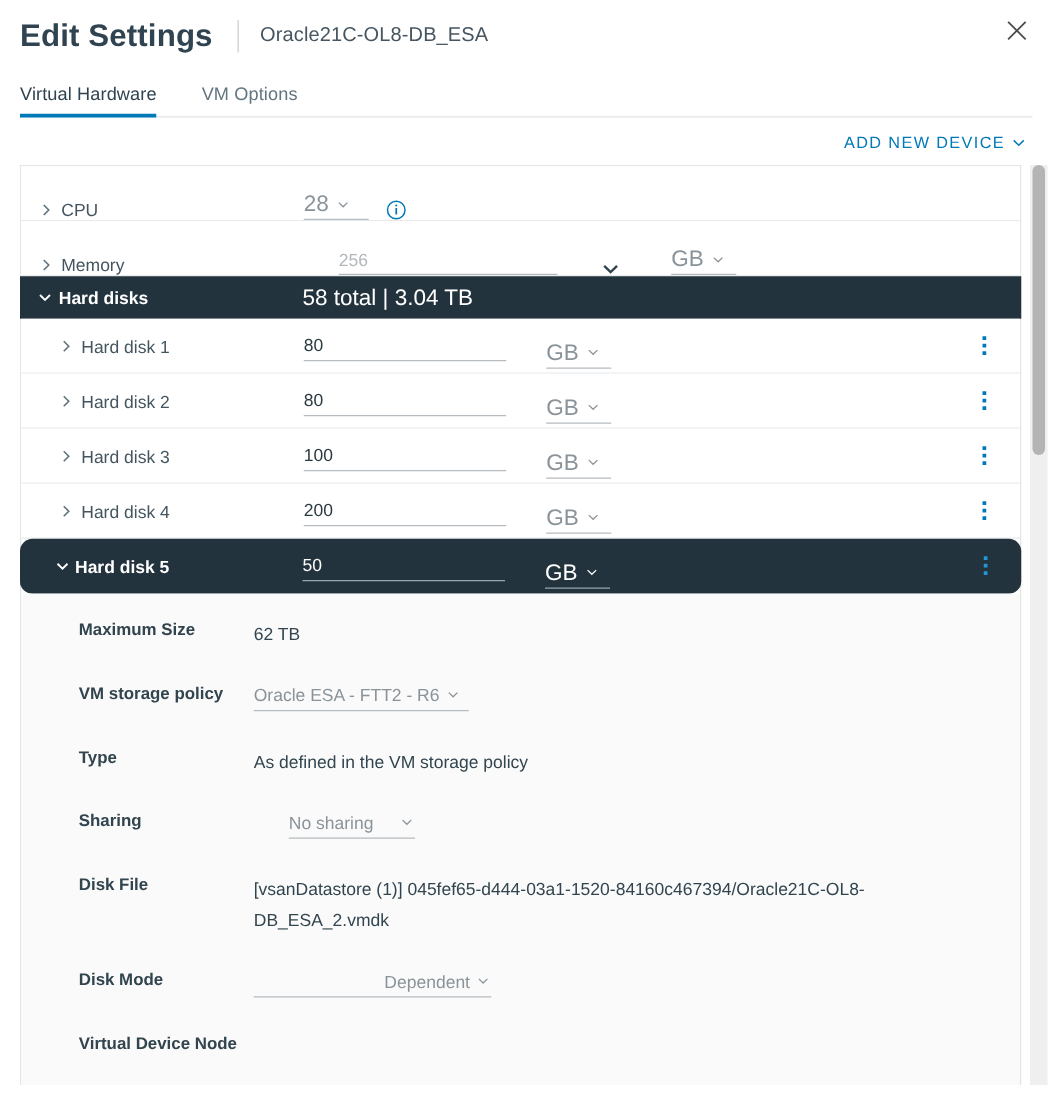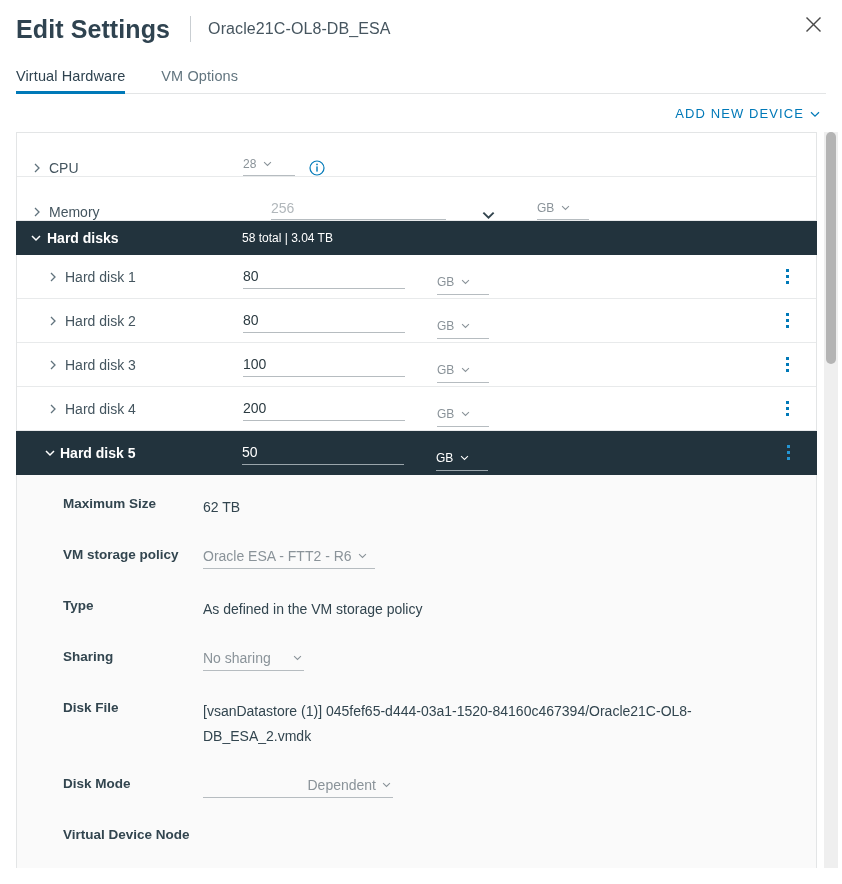--- a/index.html
+++ b/index.html
@@ -146,21 +146,21 @@
   
   .row.cpu { height: 44px; }
   .row.mem { height: 44px; gap: 28px; }
 
   .underlined {
     border-bottom: 1px solid #b6bcc0;
     display: inline-flex;
     align-items: center;
     height: 24px;
     color: #8a9399;
-    font-size: 12px;
+    font-size: 18px;
     cursor: pointer;
     margin-top: 12px;
   }
   .underlined .chev { margin-left: 7px; color: #8a9399; display: inline-flex; }
   .small-select { width: 52px; justify-content: flex-start; }
 
   .cpu-val { width: 52px; }
   .info-icon {
     margin-left: 14px;
     width: 16px; height: 16px;
@@ -199,21 +199,21 @@
     padding-left: 14px;
     margin: 0 -1px;
   }
   .section-head .label {
     width: 212px;
     display: flex; align-items: center; gap: 5px;
     font-size: 14px; font-weight: bold; color: #fff;
   }
   .section-head .caret { color: #fff; }
   .section-summary {
-    font-size: 12px;
+    font-size: 18px;
     color: #ffffff;
   }
 
   
   .disk-row {
     display: flex;
     align-items: center;
     height: 44px;
     border-bottom: 1px solid #e8eaeb;
     padding-left: 30px;
@@ -249,20 +249,21 @@
     margin-right: 8px;
   }
   .kebab i { width: 3px; height: 3px; background: #0079b8; display: block; border-radius: 0; }
 
   
   .disk-row.selected {
     background: #22333d;
     padding-left: 28px;
     margin: 0 -1px;
     border-bottom: 1px solid #22333d;
+    border-radius: 10px;
   }
   .disk-row.selected .label {
     color: #ffffff;
     font-weight: bold;
     gap: 4px;
     width: 198px;
   }
   .disk-row.selected .caret { color: #fff; }
   .disk-row.selected .disk-input {
     color: #ffffff;
@@ -308,21 +309,21 @@
     align-items: center;
     border-bottom: 1px solid #b6bcc0;
     height: 25px;
     color: #8a9399;
     font-size: 14px;
     cursor: pointer;
     padding-right: 2px;
   }
   .sel-underline .chev { margin-left: 6px; display: inline-flex; color: #8a9399; }
   .w-policy { min-width: 172px; }
-  .w-sharing { min-width: 86px; }
+  .w-sharing { min-width: 86px; margin-left: 28px; }
   .w-sharing .chev { margin-left: 22px; }
   .w-mode { min-width: 190px; justify-content: flex-end; }
   .w-node1 { min-width: 136px; justify-content: space-between; }
   .w-node2 { min-width: 168px; justify-content: space-between; margin-left: 18px; }
   .node-wrap { display: flex; }
 
   
   .scrollbar {
     position: absolute;
     top: 0; right: 4px;

